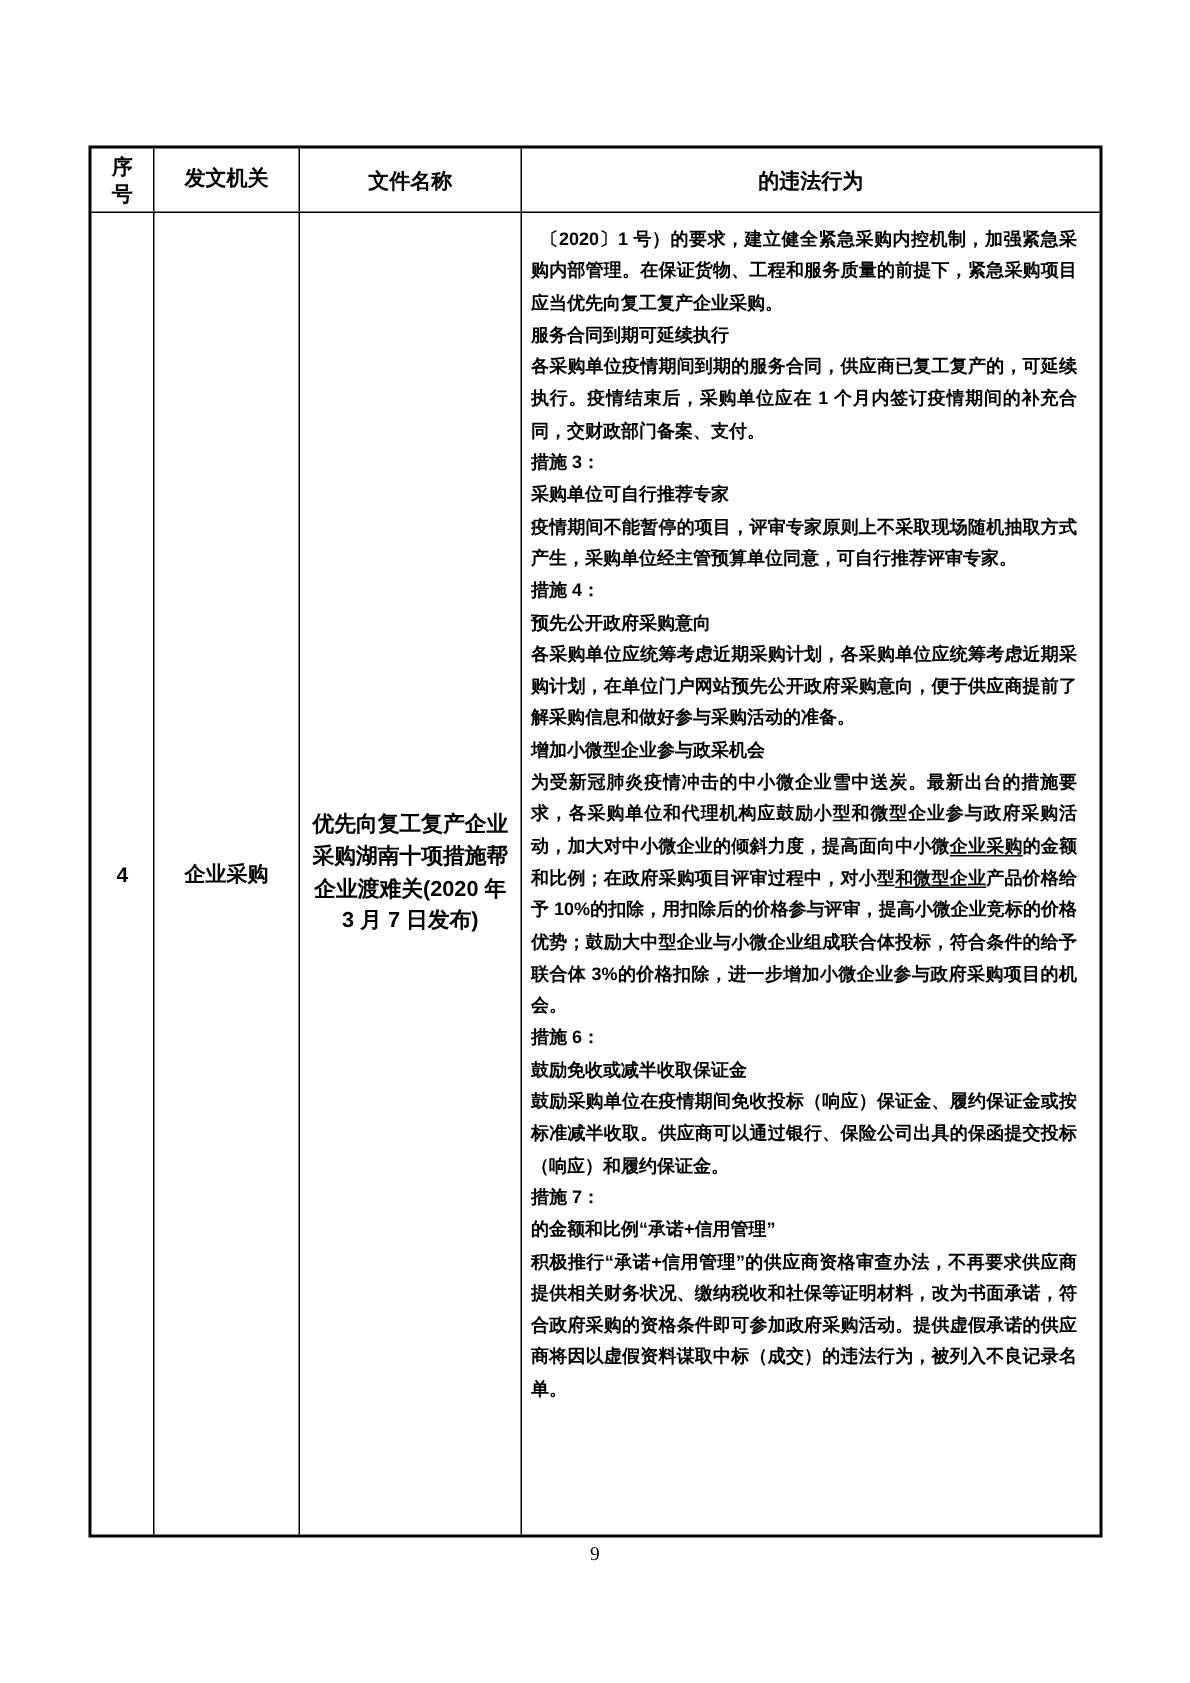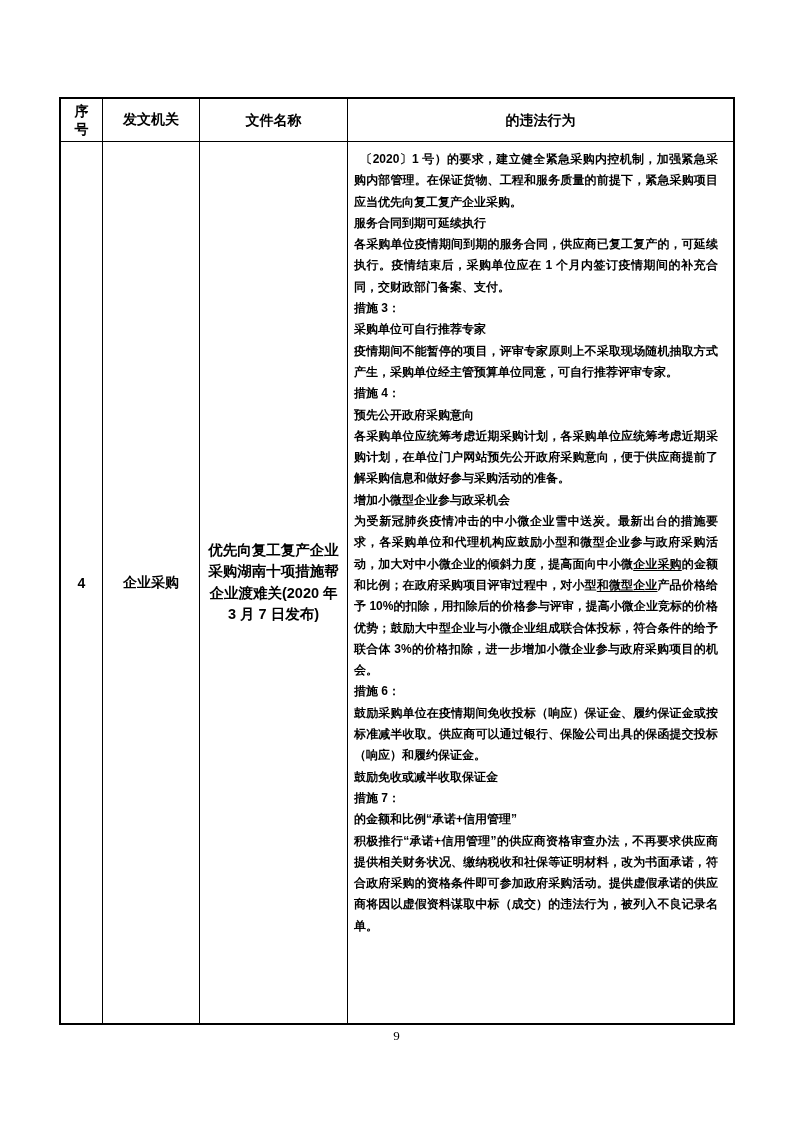--- a/index.html
+++ b/index.html
@@ -115,22 +115,22 @@
           <div class="para"><span>各采购单位疫情期间到期的服务合同，供应商已复工复产的，可延续执行。疫情结束后，采购单位应在 1 个月内签订疫情期间的补充合同，交财政部门备案、支付。</span></div>
           <div class="para"><span>措施 3：</span></div>
           <div class="para"><span>采购单位可自行推荐专家</span></div>
           <div class="para"><span>疫情期间不能暂停的项目，评审专家原则上不采取现场随机抽取方式产生，采购单位经主管预算单位同意，可自行推荐评审专家。</span></div>
           <div class="para"><span>措施 4：</span></div>
           <div class="para"><span>预先公开政府采购意向</span></div>
           <div class="para"><span>各采购单位应统筹考虑近期采购计划，各采购单位应统筹考虑近期采购计划，在单位门户网站预先公开政府采购意向，便于供应商提前了解采购信息和做好参与采购活动的准备。</span></div>
           <div class="para"><span>增加小微型企业参与政采机会</span></div>
           <div class="para"><span>为受新冠肺炎疫情冲击的中小微企业雪中送炭。最新出台的措施要求，各采购单位和代理机构应鼓励小型和微型企业参与政府采购活动，加大对中小微企业的倾斜力度，提高面向中小微</span><span class="u">企业采购</span><span>的金额和比例；在政府采购项目评审过程中，对小型</span><span class="u">和微型企业</span><span>产品价格给予 10%的扣除，用扣除后的价格参与评审，提高小微企业竞标的价格优势；鼓励大中型企业与小微企业组成联合体投标，符合条件的给予联合体 3%的价格扣除，进一步增加小微企业参与政府采购项目的机会。</span></div>
           <div class="para"><span>措施 6：</span></div>
+          <div class="para"><span>鼓励免收或减半收取保证金</span></div>
           <div class="para"><span>鼓励采购单位在疫情期间免收投标（响应）保证金、履约保证金或按标准减半收取。供应商可以通过银行、保险公司出具的保函提交投标（响应）和履约保证金。</span></div>
-          <div class="para"><span>鼓励免收或减半收取保证金</span></div>
           <div class="para"><span>措施 7：</span></div>
           <div class="para"><span>的金额和比例“承诺+信用管理”</span></div>
           <div class="para"><span>积极推行“承诺+信用管理”的供应商资格审查办法，不再要求供应商提供相关财务状况、缴纳税收和社保等证明材料，改为书面承诺，符合政府采购的资格条件即可参加政府采购活动。提供虚假承诺的供应商将因以虚假资料谋取中标（成交）的违法行为，被列入不良记录名单。</span></div>
         </div>
     </div>
 
   </div>
 
   <div class="page-number">9</div>
 

